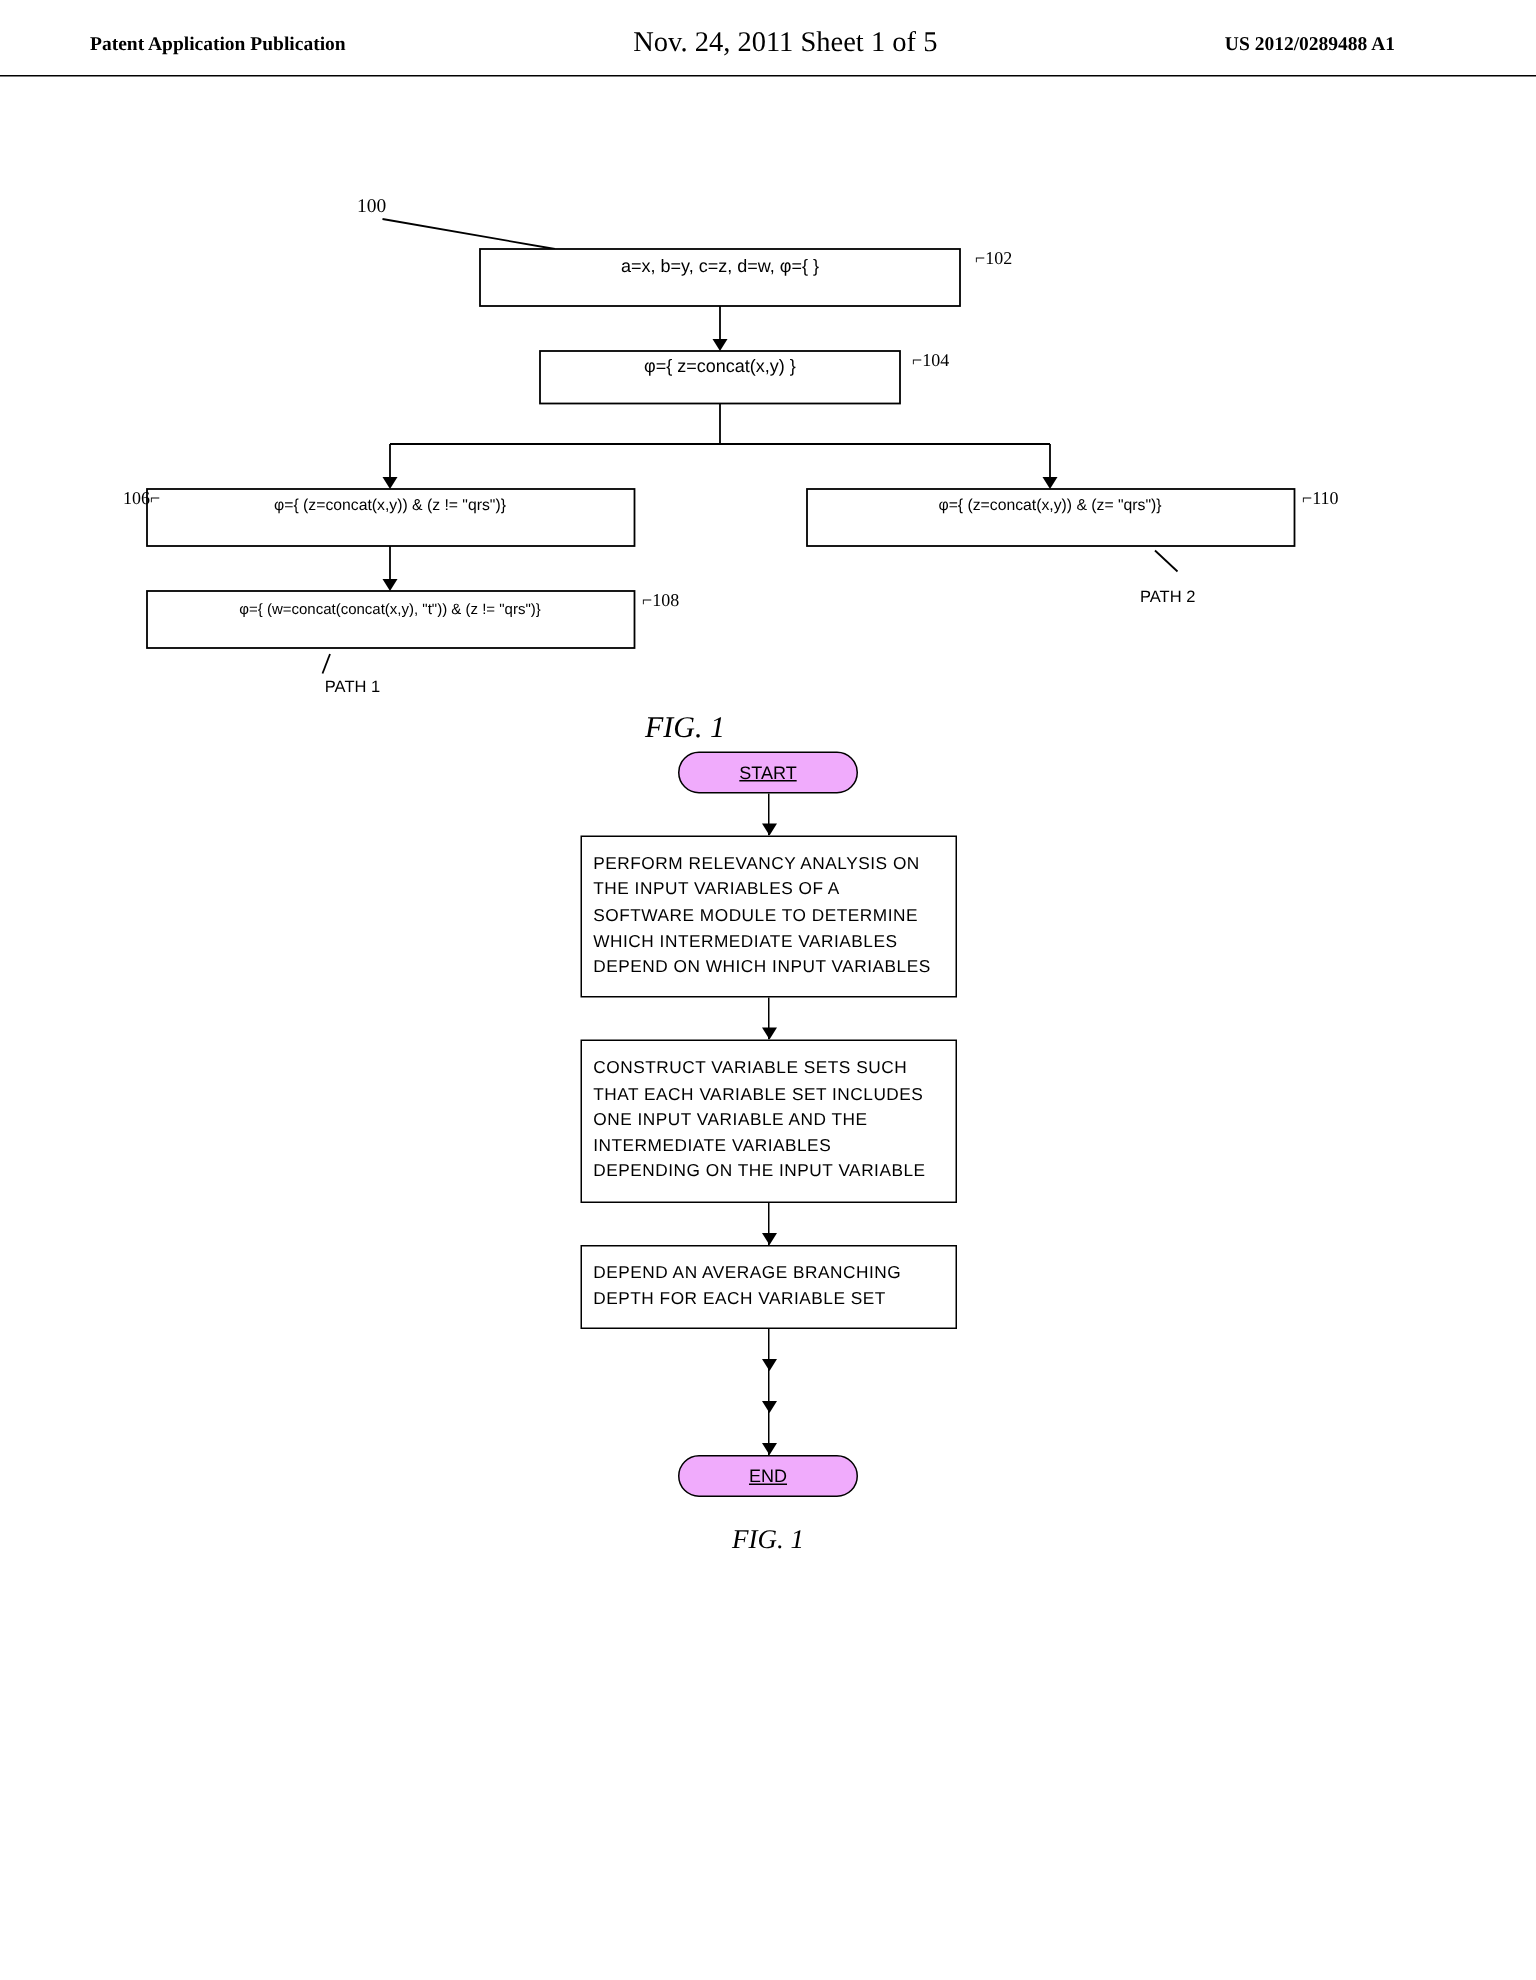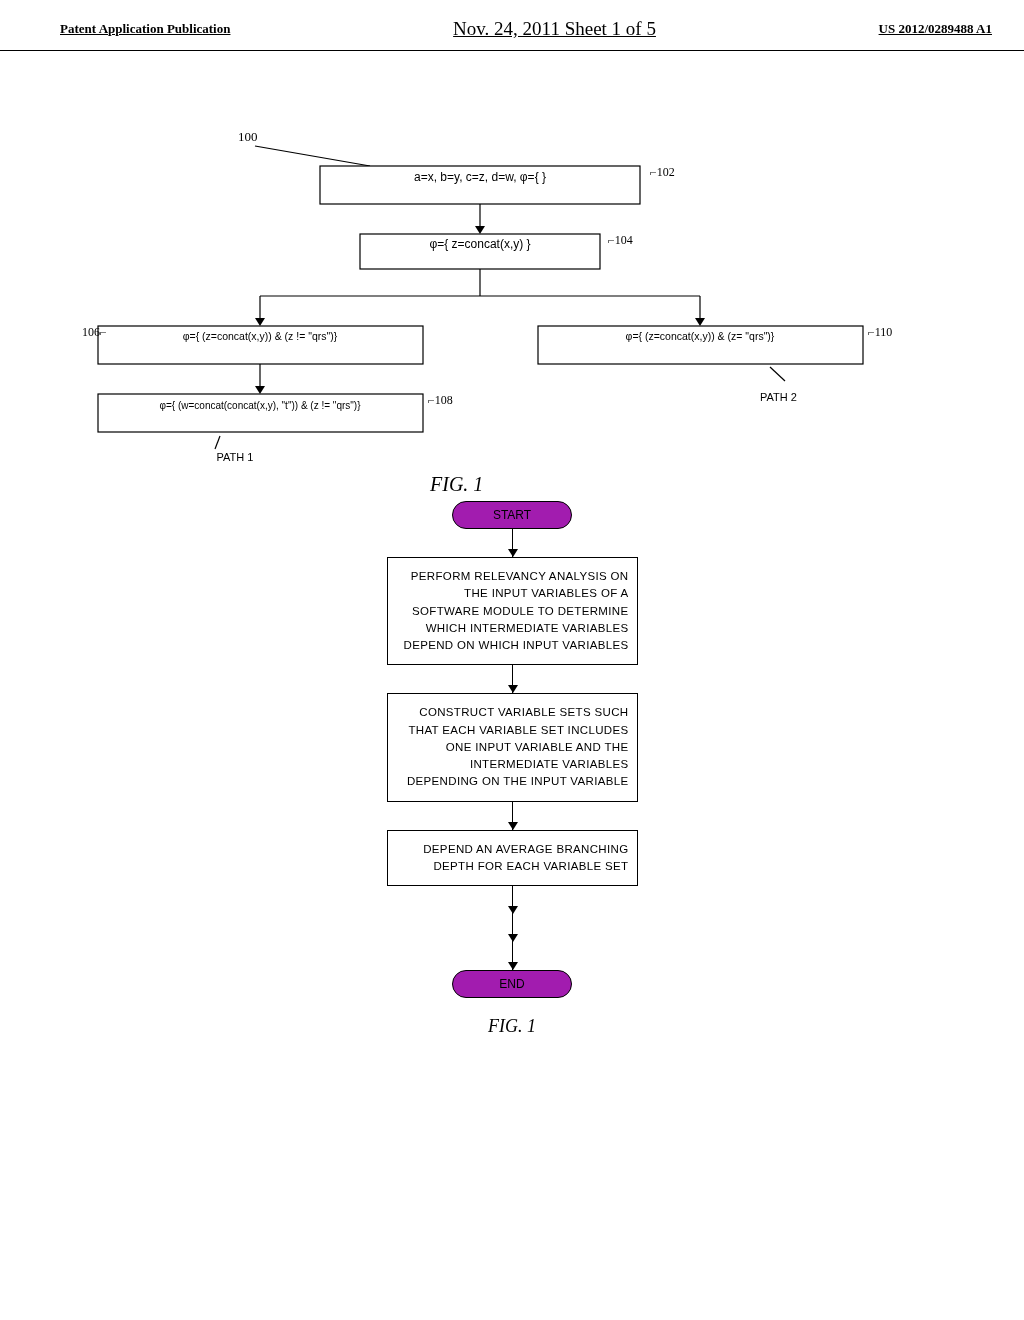--- a/index.html
+++ b/index.html
@@ -10,24 +10,23 @@
       min-height: 1320px;
       position: relative;
       overflow-x: hidden;
     }
 
     
     .header {
       display: flex;
       justify-content: space-between;
       align-items: center;
-      padding: 18px 32px 10px 60px;
+      padding: 18px 94px 10px 60px;
       border-bottom: 1px solid #000;
       font-size: 13px;
-      text-decoration: underline;
     }
     .header-left { font-weight: bold; font-size: 13px; }
     .header-center { font-size: 19px; }
     .header-right { font-size: 13px; font-weight: bold; }
 
     
     .content {
       padding: 20px 60px;
       position: relative;
     }
@@ -56,38 +55,39 @@
       gap: 0;
       position: relative;
       padding-bottom: 30px;
     }
 
     .flow-step {
       position: relative;
       width: 251px;
       border: 1px solid #000;
       background: #fff;
-      text-align: right;
+      text-align: left;
       font-size: 11.5px;
       padding: 10px 8px;
       line-height: 1.5;
       font-family: Arial, Helvetica, sans-serif;
       letter-spacing: 0.03em;
     }
 
     .flow-rounded {
       position: relative;
       width: 120px;
       border: 1px solid #000;
       border-radius: 20px;
-      background: #a21caf;
+      background: #f0abfc;
       text-align: center;
       font-size: 12px;
       padding: 6px 14px;
       font-family: Arial, Helvetica, sans-serif;
+      text-decoration: underline;
     }
 
     .flow-arrow {
       width: 1px;
       height: 28px;
       background: #000;
       position: relative;
     }
     .flow-arrow::after {
       content: '';

